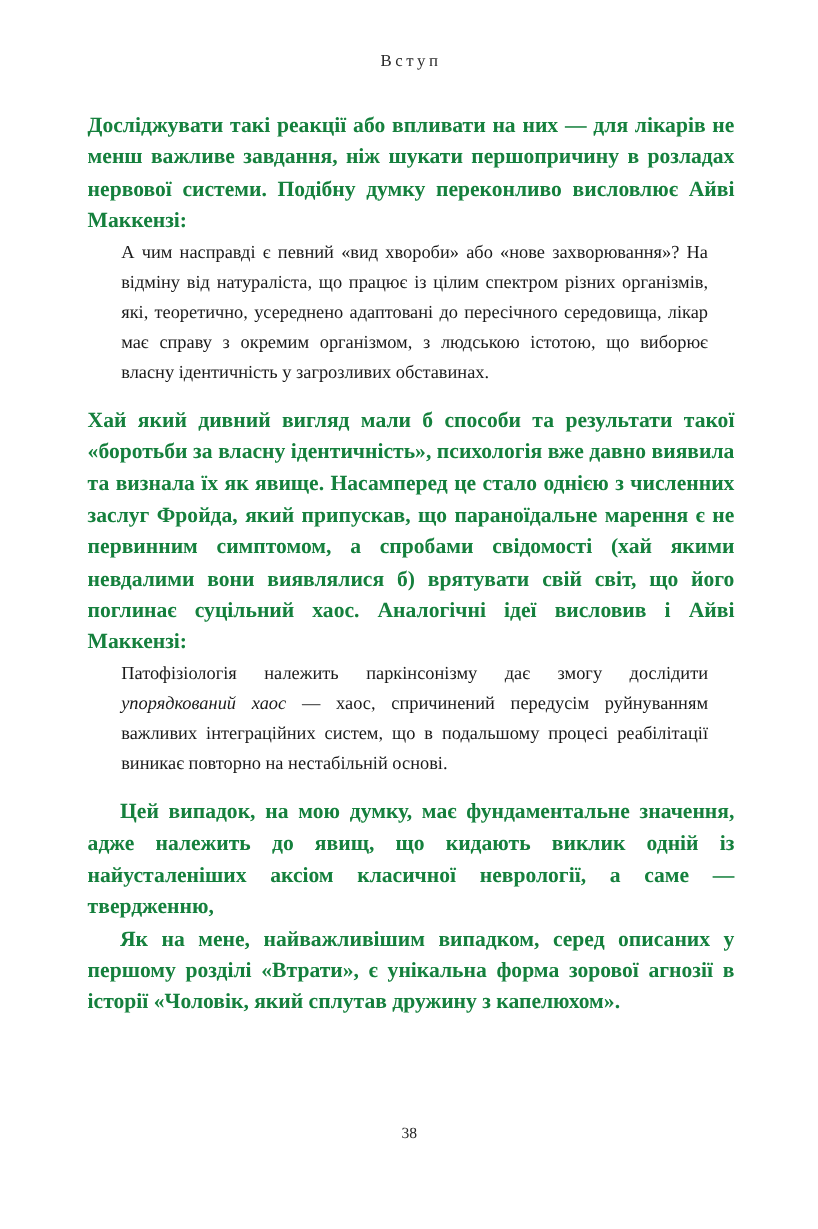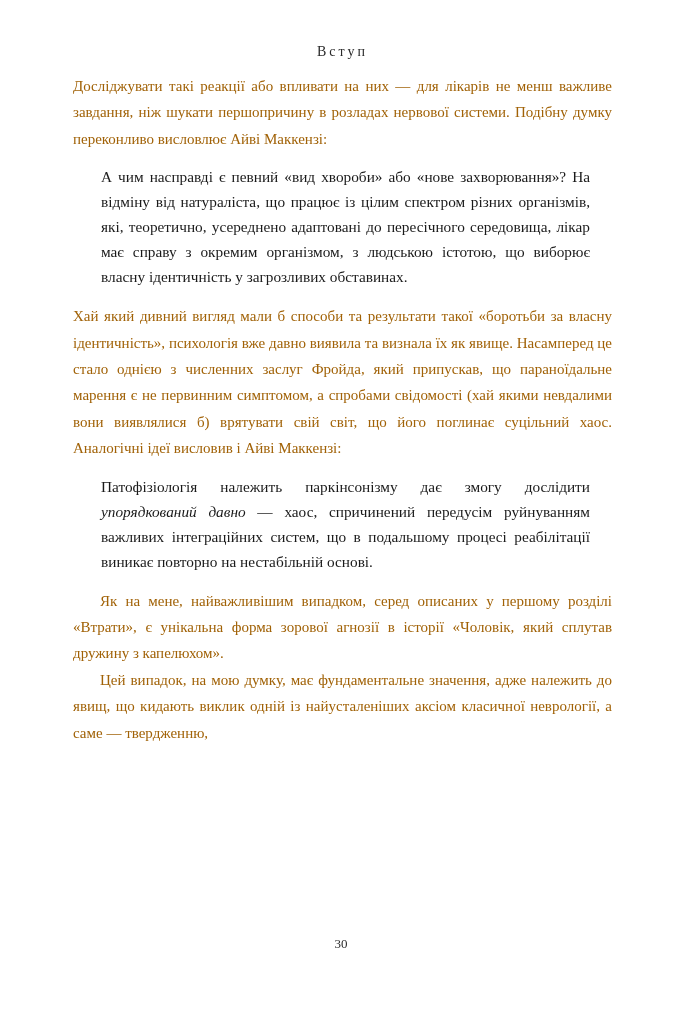--- a/index.html
+++ b/index.html
@@ -12,31 +12,32 @@
     font-family: "Liberation Serif", "DejaVu Serif", serif;
     color: #161616;
     padding: 44px 70px 0 73px;
     overflow: hidden;
   }
   .running-head {
     text-align: center;
     font-size: 14px;
     letter-spacing: 3px;
     color: #2a2a2a;
-    margin-bottom: 13px;
+    margin-bottom: 31px;
   }
   p.body-para {
-    font-size: 15px;
+    font-size: 18px;
     line-height: 26.4px;
     text-align: justify;
-    color: #a16207;
+    color: #15803d;
+    font-weight: bold;
   }
   p.body-para.indent { text-indent: 27px; }
   .block-quote {
-    margin: 12px 0 14px 0;
+    margin: 1px 0 14px 0;
     padding-left: 28px;
     padding-right: 22px;
     font-size: 15.3px;
     line-height: 25px;
     text-align: justify;
     color: #1a1a1a;
   }
   .block-quote em { font-style: italic; }
   .page-number {
     position: absolute;
@@ -57,23 +58,23 @@
 
   <p class="body-para">Досліджувати такі реакції або впливати на них — для лікарів не менш важливе завдання, ніж шукати першопричину в розладах нервової системи. Подібну думку переконливо висловлює Айві Маккензі:</p>
 
   <div class="block-quote">
     <p>А чим насправді є певний «вид хвороби» або «нове захворювання»? На відміну від натураліста, що працює із цілим спектром різних організмів, які, теоретично, усереднено адаптовані до пересічного середовища, лікар має справу з окремим організмом, з людською істотою, що виборює власну ідентичність у загрозливих обставинах.</p>
   </div>
 
   <p class="body-para">Хай який дивний вигляд мали б способи та результати такої «боротьби за власну ідентичність», психологія вже давно виявила та визнала їх як явище. Насамперед це стало однією з численних заслуг Фройда, який припускав, що параноїдальне марення є не первинним симптомом, а спробами свідомості (хай якими невдалими вони виявлялися б) врятувати свій світ, що його поглинає суцільний хаос. Аналогічні ідеї висловив і Айві Маккензі:</p>
 
   <div class="block-quote">
-    <p><span>Патофізіологія належить паркінсонізму дає змогу дослідити </span><em>упорядкований давно</em><span> — хаос, спричинений передусім руйнуванням важливих інтеграційних систем, що в подальшому процесі реабілітації виникає повторно на нестабільній основі.</span></p>
+    <p><span>Патофізіологія належить паркінсонізму дає змогу дослідити </span><em>упорядкований хаос</em><span> — хаос, спричинений передусім руйнуванням важливих інтеграційних систем, що в подальшому процесі реабілітації виникає повторно на нестабільній основі.</span></p>
   </div>
 
 
+  <p class="body-para indent">Цей випадок, на мою думку, має фундаментальне значення, адже належить до явищ, що кидають виклик одній із найусталеніших аксіом класичної неврології, а саме — твердженню,</p>
+
   <p class="body-para indent">Як на мене, найважливішим випадком, серед описаних у першому розділі «Втрати», є унікальна форма зорової агнозії в історії «Чоловік, який сплутав дружину з капелюхом».</p>
 
-  <p class="body-para indent">Цей випадок, на мою думку, має фундаментальне значення, адже належить до явищ, що кидають виклик одній із найусталеніших аксіом класичної неврології, а саме — твердженню,</p>
-
-  <div class="page-number">30</div>
+  <div class="page-number">38</div>
 
 </div>
 
 </body></html>

